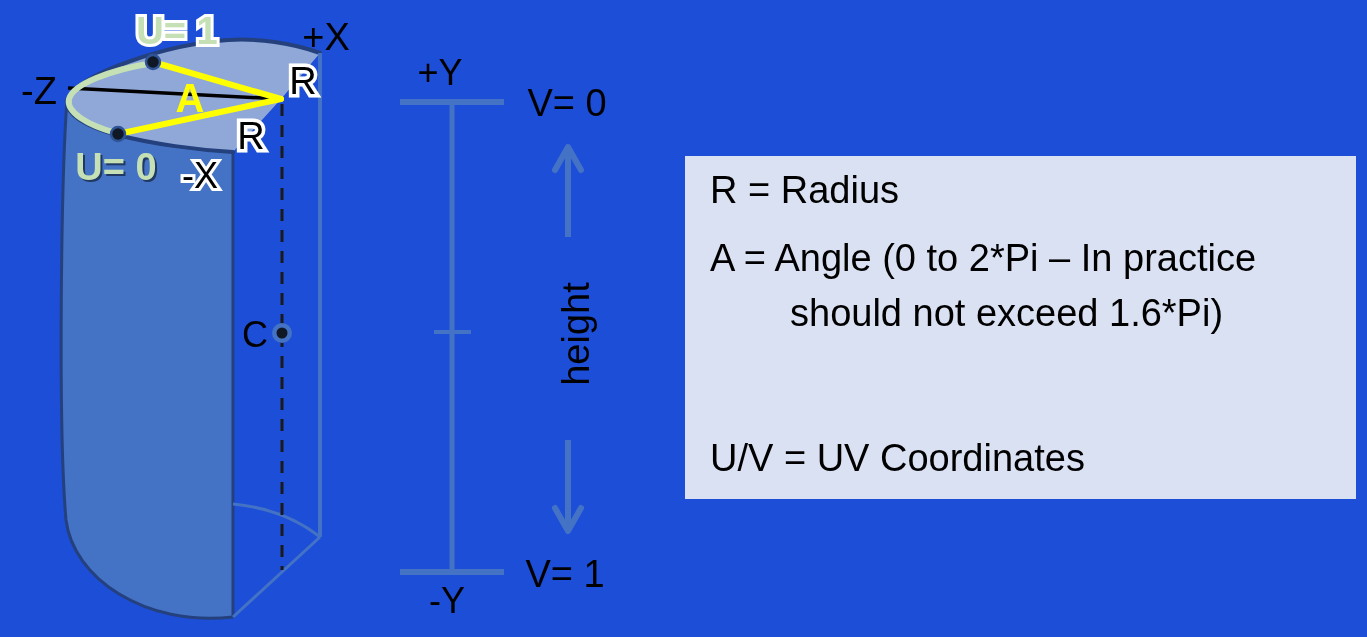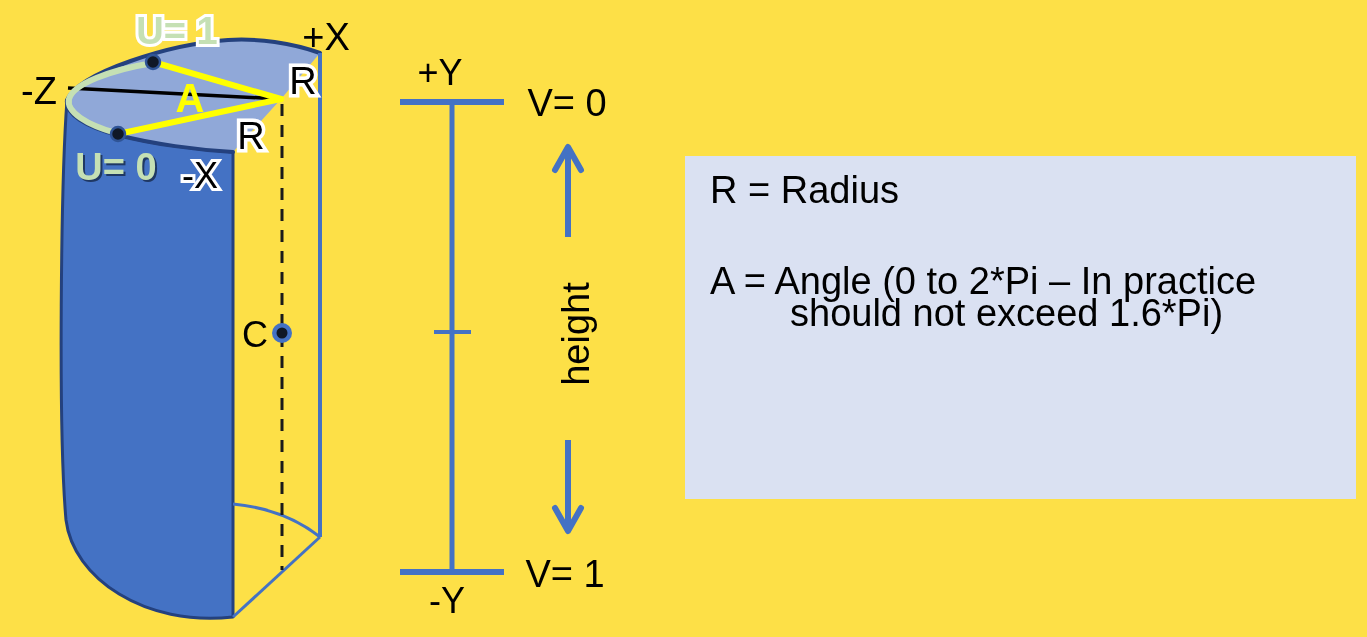--- a/index.html
+++ b/index.html
@@ -5,21 +5,21 @@
   html, body {
     margin: 0;
     padding: 0;
     background: #ffffff;
     font-family: "Liberation Sans", sans-serif;
   }
   .stage {
     position: relative;
     width: 1367px;
     height: 637px;
-    background: #fde047;
+    background: #1d4ed8;
     overflow: hidden;
   }
   .diagram-svg {
     position: absolute;
     left: 0;
     top: 0;
   }
   .legend {
     position: absolute;
     left: 685px;
@@ -103,17 +103,18 @@
 
     <text x="440" y="85" text-anchor="middle" font-size="36" fill="#000000">+Y</text>
     <text x="567" y="116" text-anchor="middle" font-size="38" fill="#000000">V= 0</text>
     <text transform="translate(589,334) rotate(-90)" text-anchor="middle" font-size="38" fill="#000000">height</text>
     <text x="565" y="587" text-anchor="middle" font-size="38" fill="#000000">V= 1</text>
     <text x="447" y="613" text-anchor="middle" font-size="36" fill="#000000">-Y</text>
   </svg>
 
   <div class="legend" style="background:#dae1f2;">
     <div class="legend-line" style="top:10px;">R = Radius</div>
-    <div class="legend-line" style="top:78px;margin-top:23px;">A = Angle (0 to 2*Pi – In practice</div>
+    <div class="legend-line" style="top:78px;">A = Angle (0 to 2*Pi – In practice</div>
     <div class="legend-line indent2" style="top:133px;">should not exceed 1.6*Pi)</div>
+    <div class="legend-line" style="top:278px;">U/V = UV Coordinates</div>
   </div>
 
 </div>
 
 </body></html>

